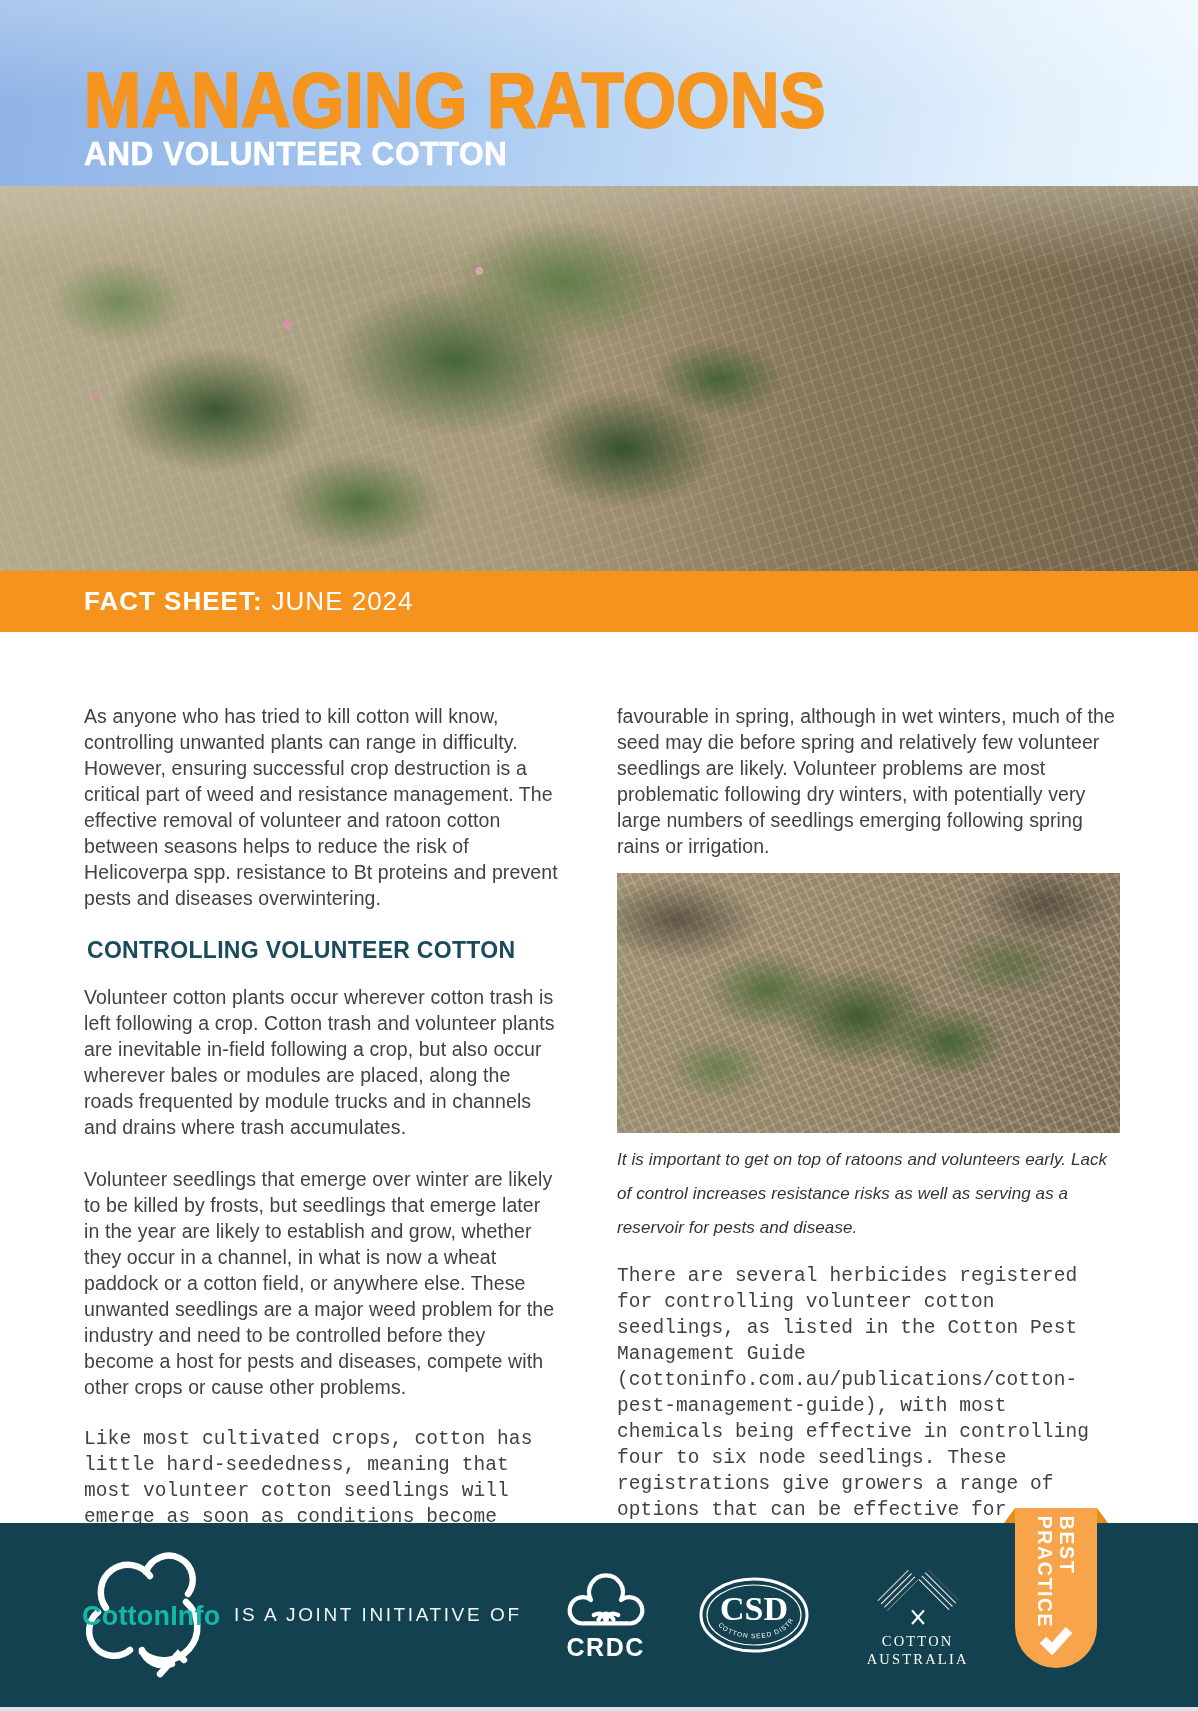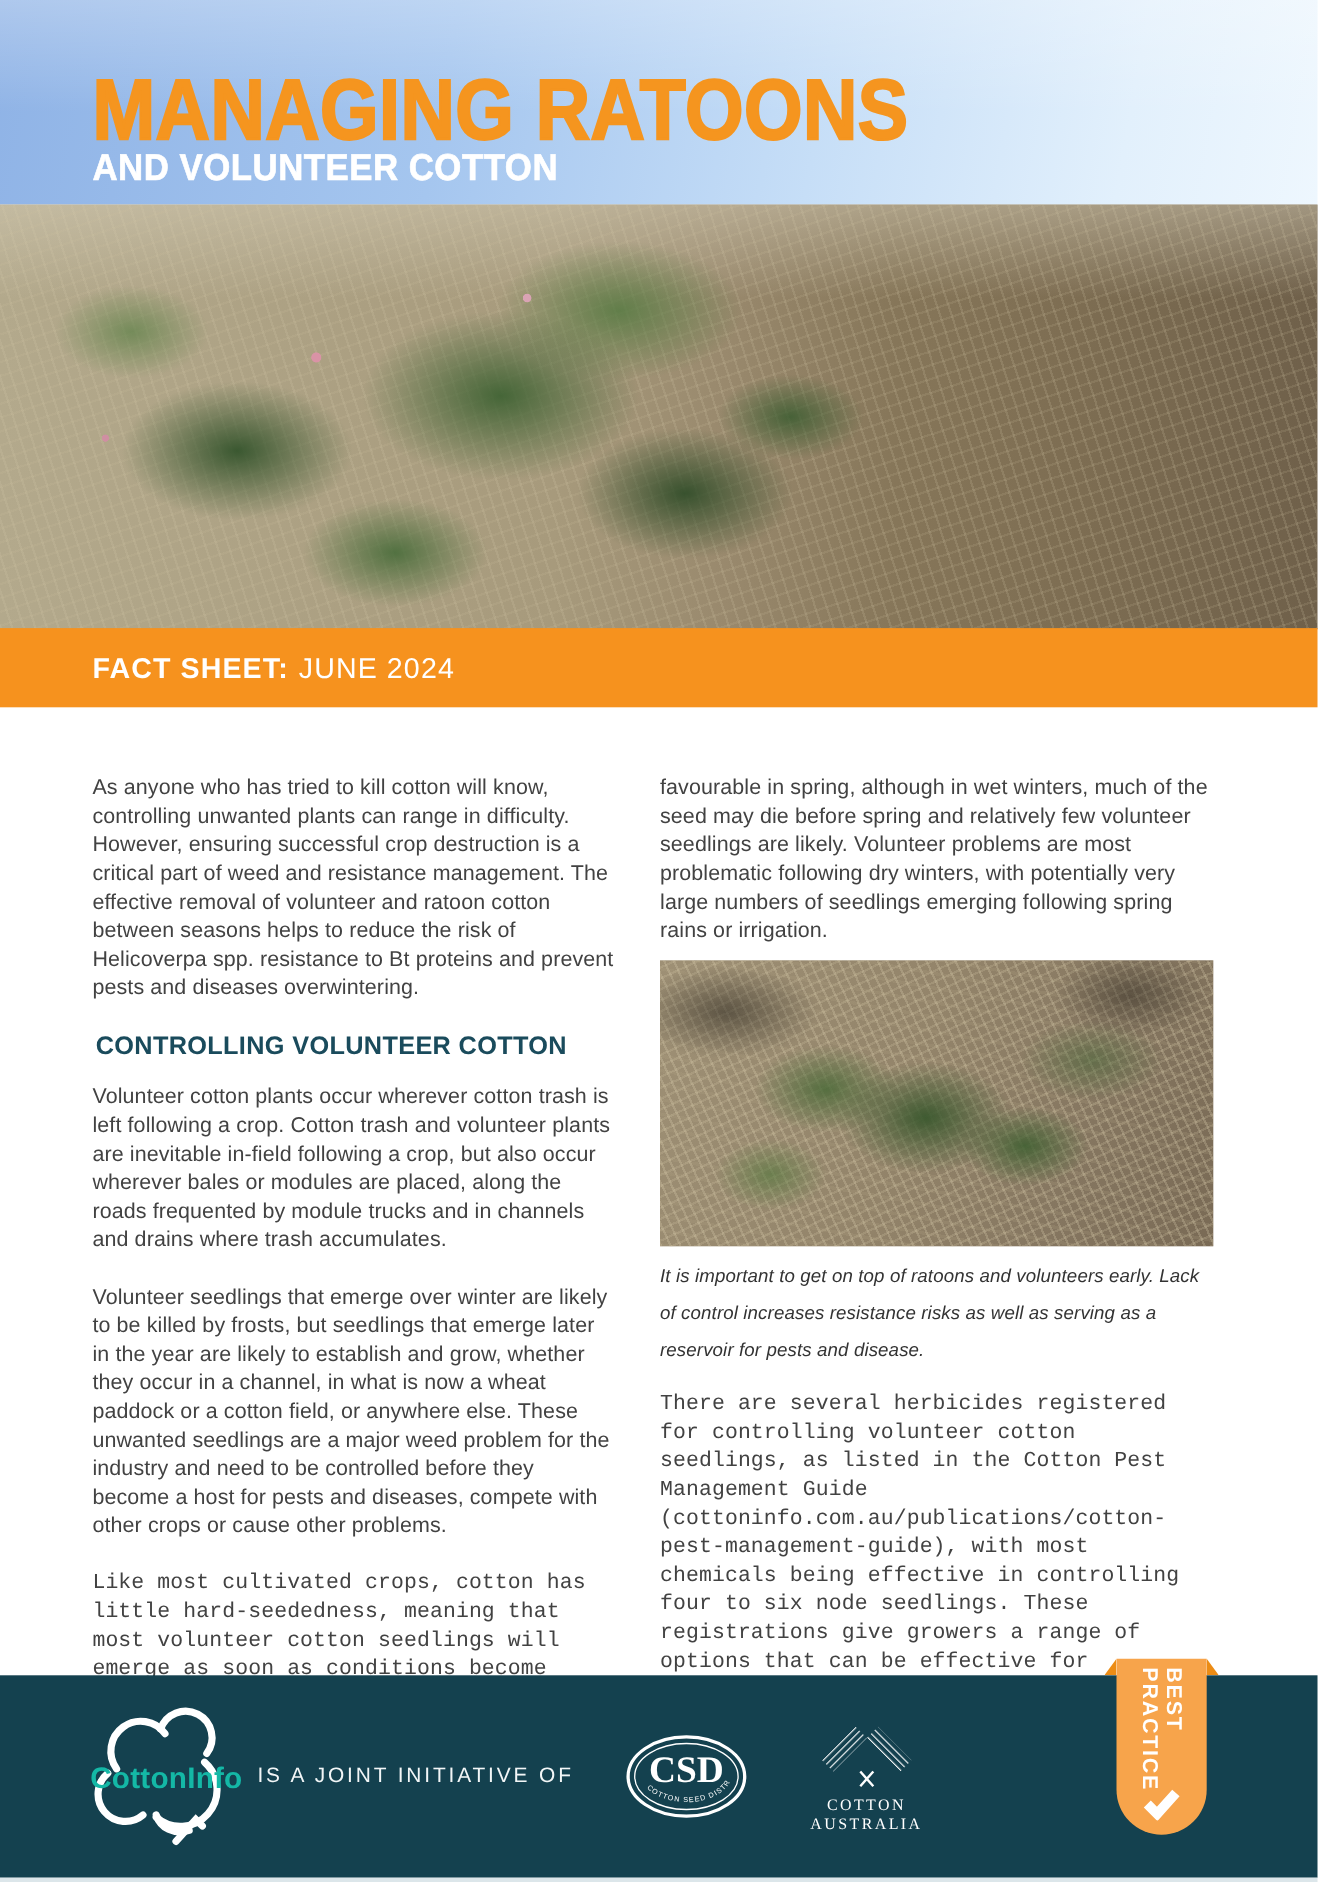--- a/index.html
+++ b/index.html
@@ -55,32 +55,32 @@
     position:absolute; right:0; top:480px; width:406px; height:116px;
     background:#14414F; z-index:3;
     clip-path:polygon(52px 0, 100% 0, 100% 100%, 0 100%);
     padding:13px 0 0 66px;
     color:#ffffff; font-size:23px; font-weight:700; line-height:31px;
     white-space:pre-line; letter-spacing:.2px;
   }
 
   
   .fact-band {
-    position:absolute; left:0; top:571px; width:1198px; height:72px;
+    position:absolute; left:0; top:571px; width:1198px; height:61px;
     background:#F6921E; z-index:2;
     display:flex; align-items:center; padding-left:84px;
     color:#ffffff; font-size:26px; letter-spacing:1px;
   }
   .fact-band .label { font-weight:700; }
   .fact-band .date { font-weight:400; margin-left:9px; }
 
   
   .content {
     position:absolute; left:84px; top:703px; width:1036px;
-    display:grid; grid-template-columns:476px 503px; column-gap:40px;
+    display:grid; grid-template-columns:476px 503px; column-gap:57px;
     color:#424242; font-size:19.5px; line-height:26px; letter-spacing:.1px;
   }
   .content p { margin-bottom:26px; }
   .content p:last-child { margin-bottom:0;font-family:Liberation Mono, monospace; }
   .section-heading {
     font-size:23px; font-weight:700; color:#1A4B5C; letter-spacing:.3px;
     margin:2px 0 21px 3px;
   }
   .ratoon-photo {
     width:503px; height:260px; margin:-12px 0 10px 0;
@@ -194,20 +194,31 @@
           <path d="M 102 56 A 28 28 0 1 1 58 106"></path>
           <path d="M 58 104 C 62 116 74 122 88 118"></path>
           <path d="M 76 128 L 94 108 L 100 114"></path>
         </g>
       </svg>
       <span class="ci-wordmark">CottonInfo</span>
     </div>
 
     <div class="joint-text">IS A JOINT INITIATIVE OF</div>
 
+    <div class="logo-block crdc-block">
+      <svg width="92" height="62" viewBox="0 0 92 66">
+        <g fill="none" stroke="#ffffff" stroke-width="4.5" stroke-linecap="round" stroke-linejoin="round">
+          <path d="M 22 58 A 14 14 0 1 1 30 33 A 18 18 0 1 1 62 33 A 14 14 0 1 1 70 58 Z"></path>
+          <path d="M 38 54 q 8 -13 16 0"></path>
+          <path d="M 33 49 q 11 -5 13 8"></path>
+          <path d="M 59 49 q -11 -5 -13 8"></path>
+        </g>
+      </svg>
+      <div class="crdc-label">CRDC</div>
+    </div>
 
     <div class="logo-block csd-block">
       <svg width="112" height="80" viewBox="0 0 112 80">
         <ellipse cx="56" cy="40" rx="53" ry="36" fill="none" stroke="#ffffff" stroke-width="3"></ellipse>
         <ellipse cx="56" cy="40" rx="47" ry="30" fill="none" stroke="#ffffff" stroke-width="1.2"></ellipse>
         <text x="56" y="45" text-anchor="middle" fill="#ffffff" font-family="Liberation Serif, serif" font-size="34" font-weight="bold">CSD</text>
         <defs>
             <path id="csdArc" d="M 17 46 A 41 25 0 0 0 95 46" fill="none"></path>
           </defs>
         <text font-size="6.5" letter-spacing="1" fill="#ffffff" font-family="Liberation Sans, sans-serif">

